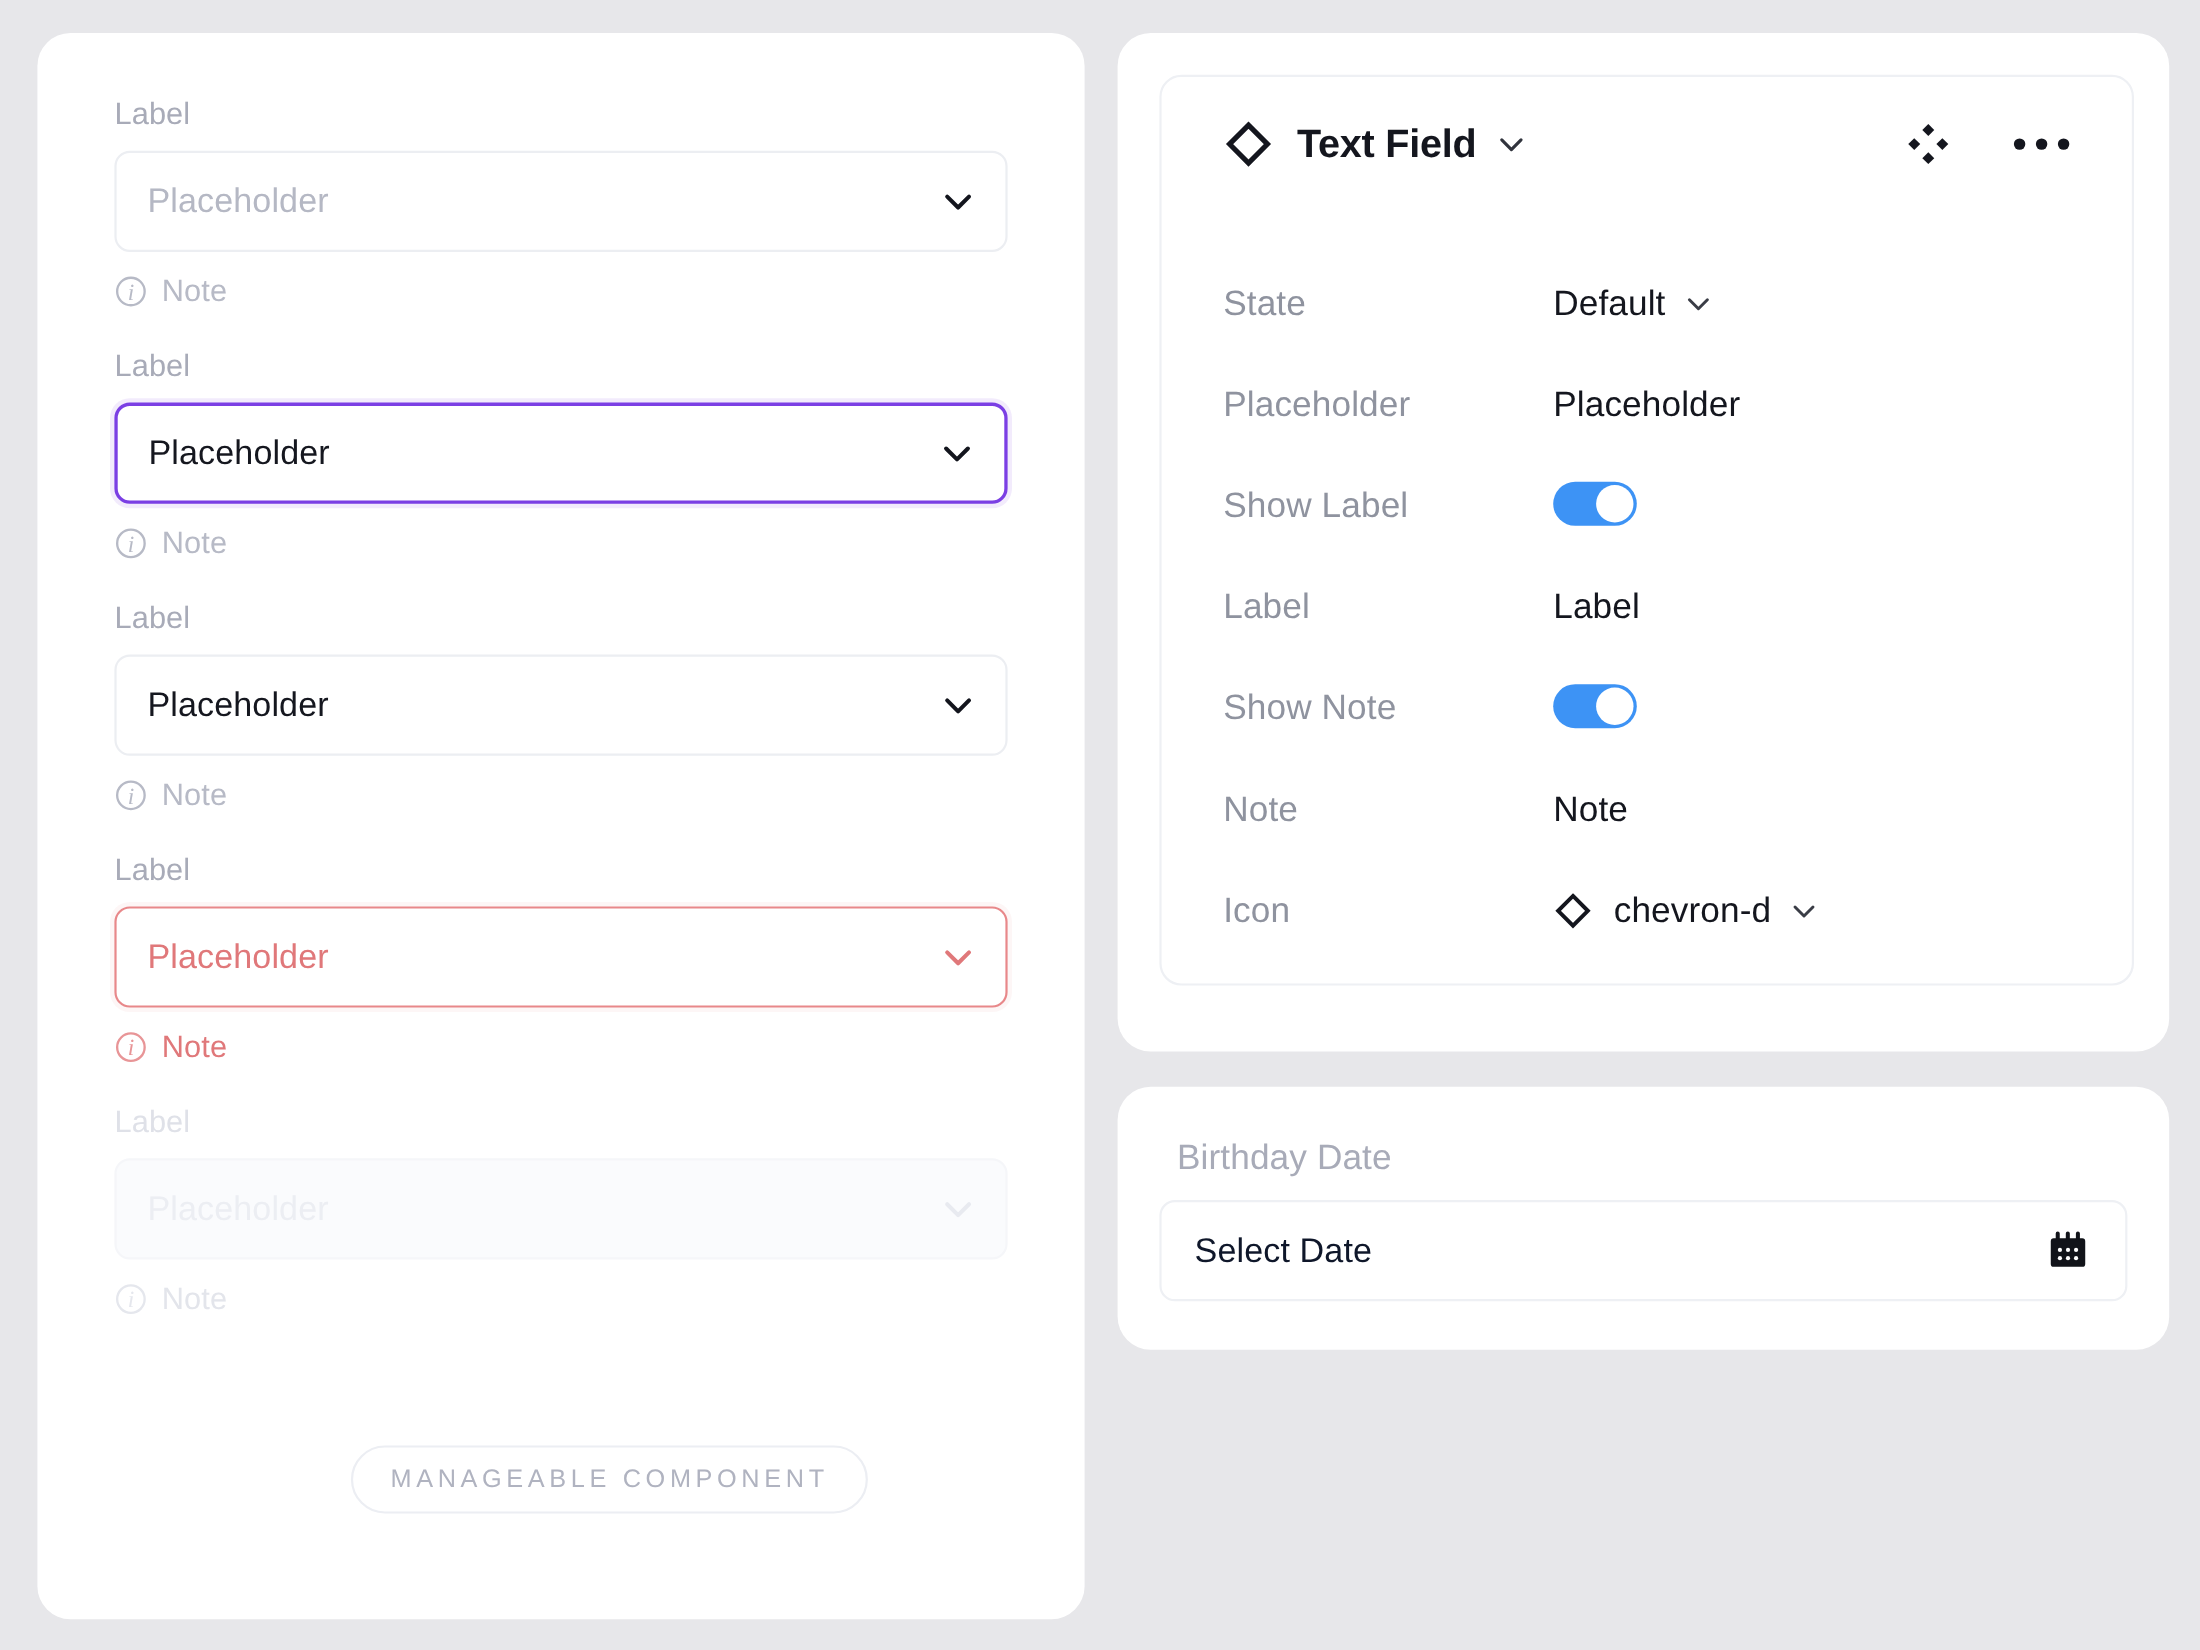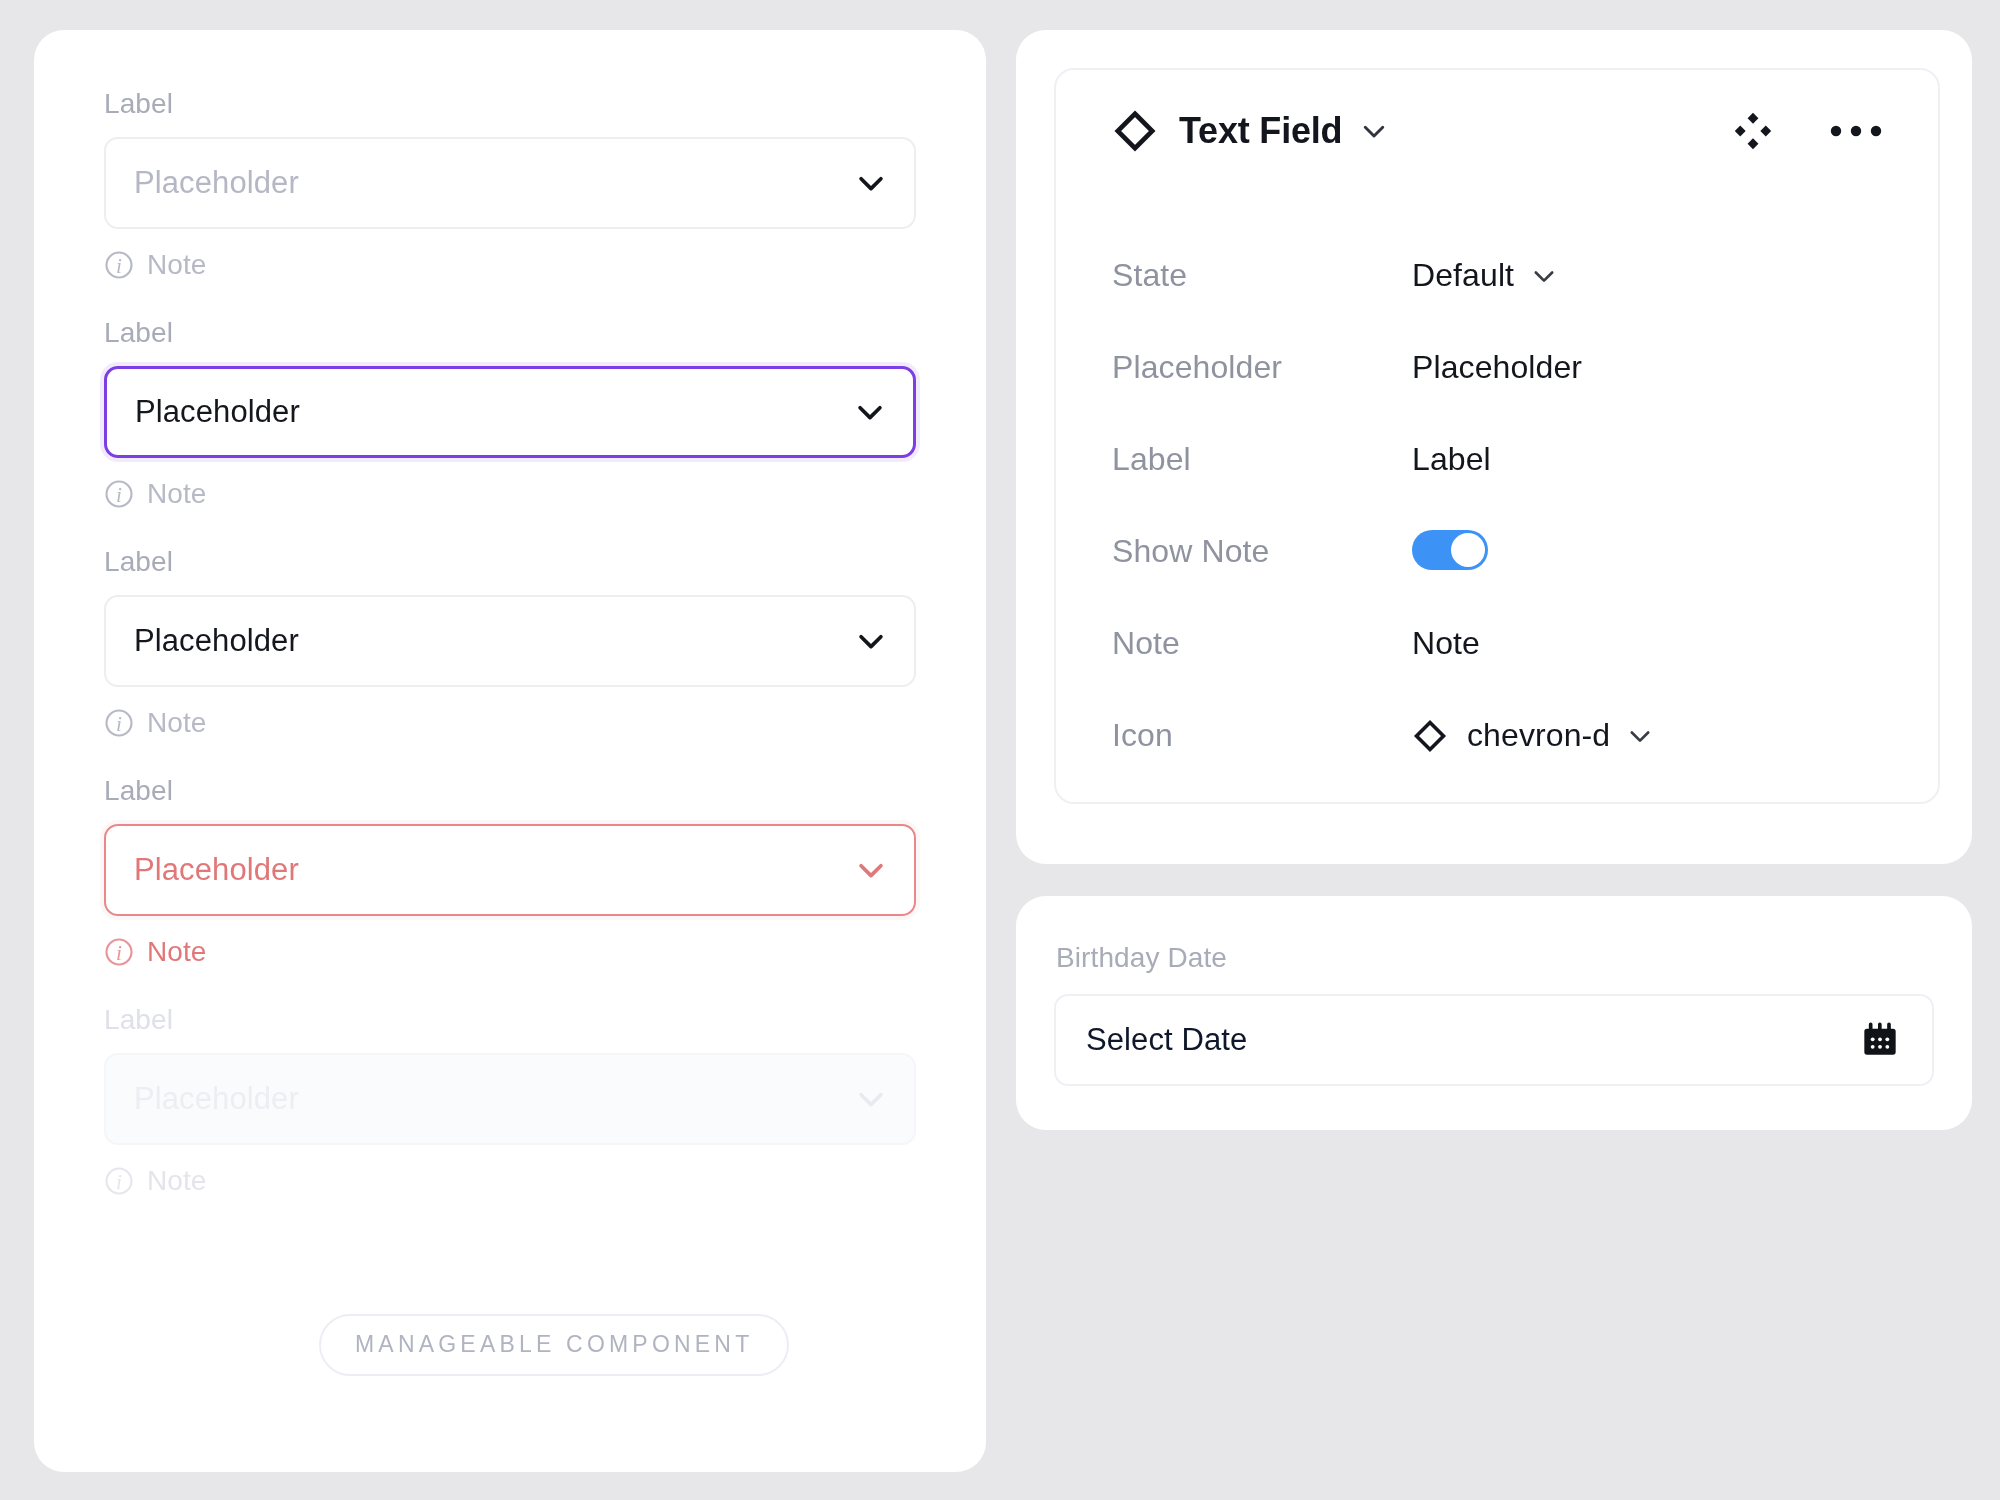--- a/index.html
+++ b/index.html
@@ -208,24 +208,24 @@
     background: #fff;
   }
 
   
   .date-card {
     background: #fff;
     border-radius: 30px;
     padding: 46px 38px 44px 38px;
   }
   .date-label {
-    font-size: 28px;
+    font-size: 32px;
     color: #a8abb8;
     margin-bottom: 20px;
-    margin-left: 2px;
+    margin-left: 16px;
     letter-spacing: 0.1px;
   }
   .date-box {
     height: 92px;
     border: 2px solid #eef0f4;
     border-radius: 14px;
     display: flex;
     align-items: center;
     justify-content: space-between;
     padding: 0 32px 0 30px;
@@ -365,20 +365,26 @@
           </div>
         </div>
 
         <div class="prop-row">
           <span class="prop-name">Placeholder</span>
           <div class="prop-value">
             <span>Placeholder</span>
           </div>
         </div>
 
+        <div class="prop-row">
+          <span class="prop-name">Show Label</span>
+          <div class="prop-value">
+            <div class="toggle"></div>
+          </div>
+        </div>
 
         <div class="prop-row">
           <span class="prop-name">Label</span>
           <div class="prop-value">
             <span>Label</span>
           </div>
         </div>
 
         <div class="prop-row">
           <span class="prop-name">Show Note</span>

